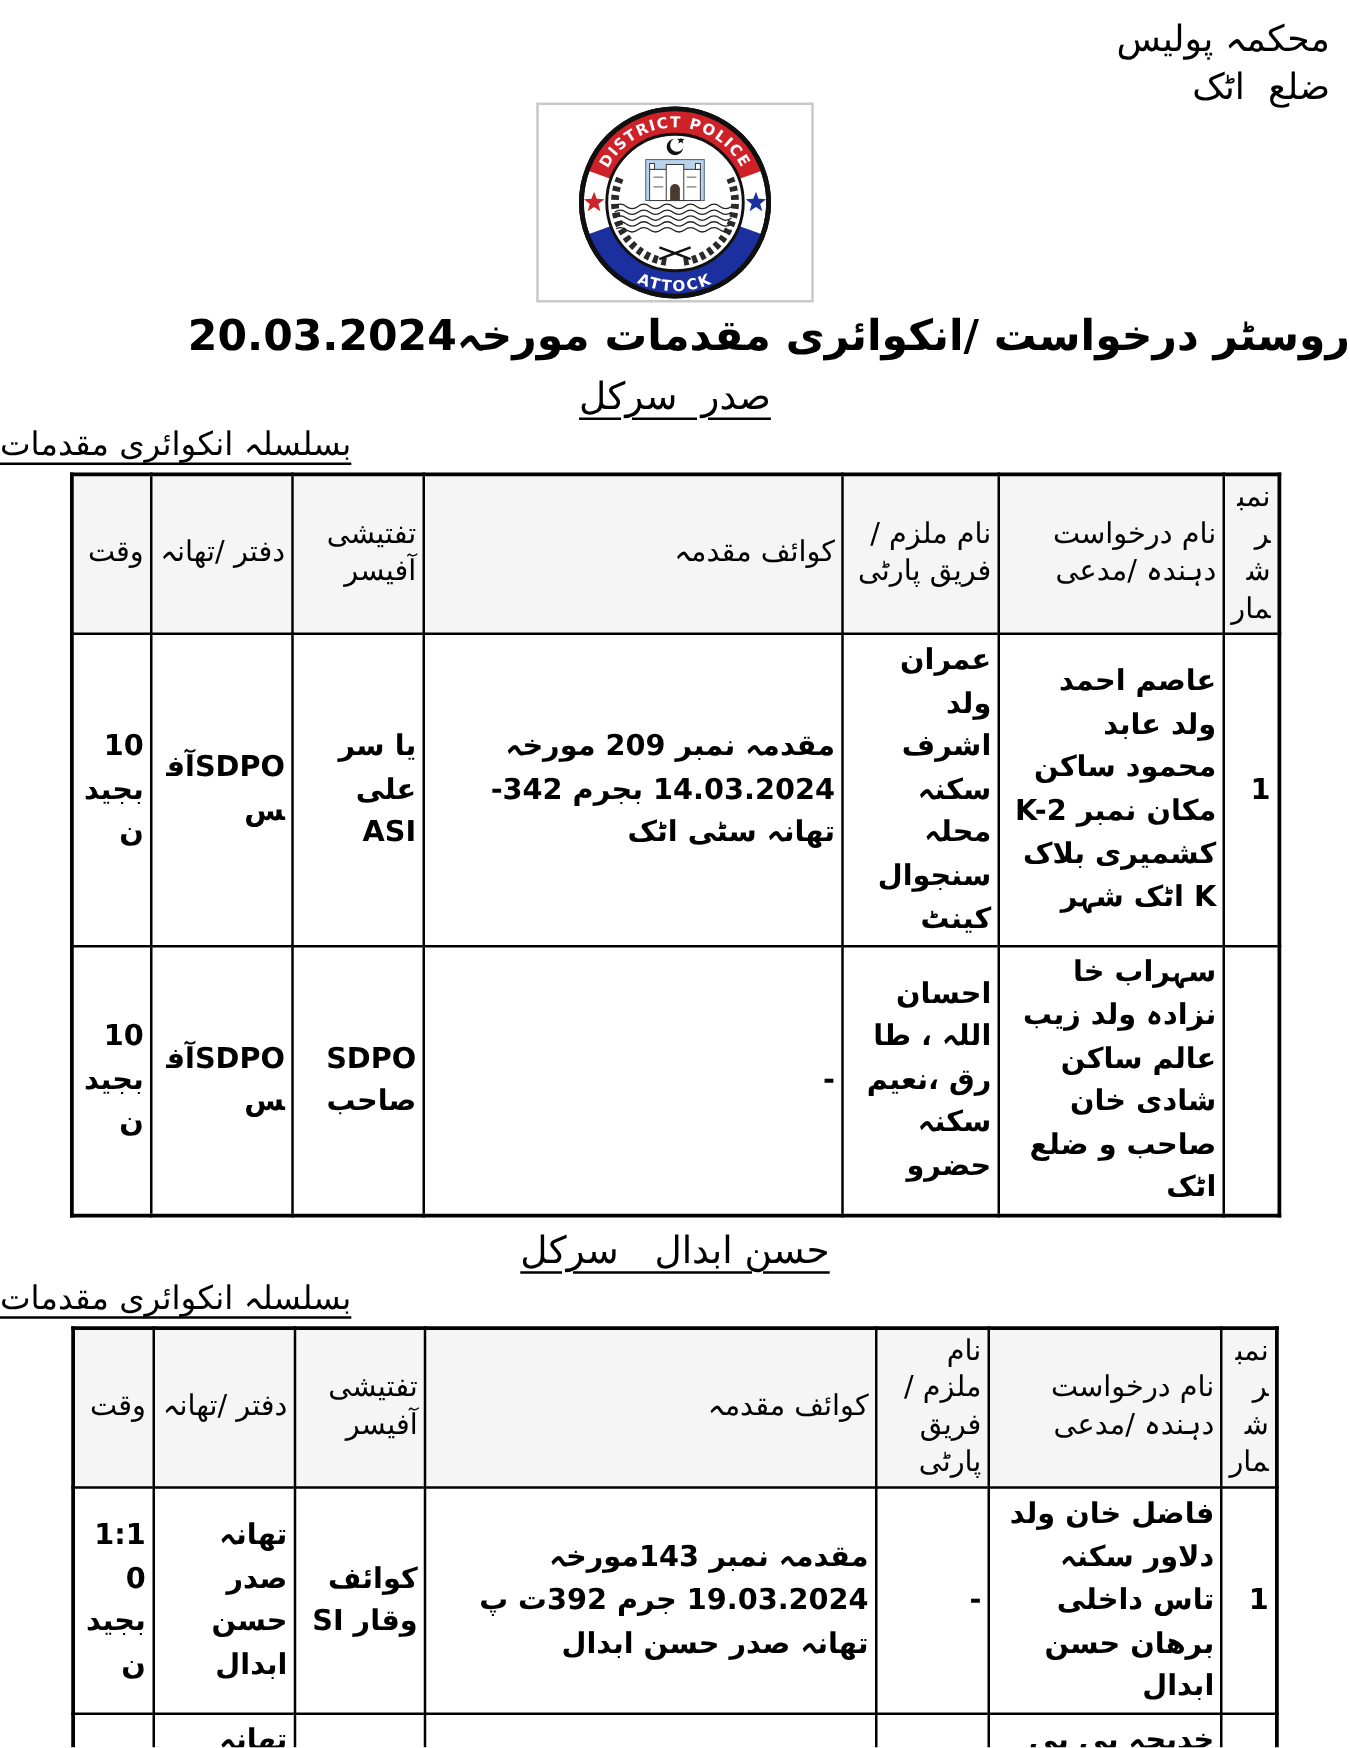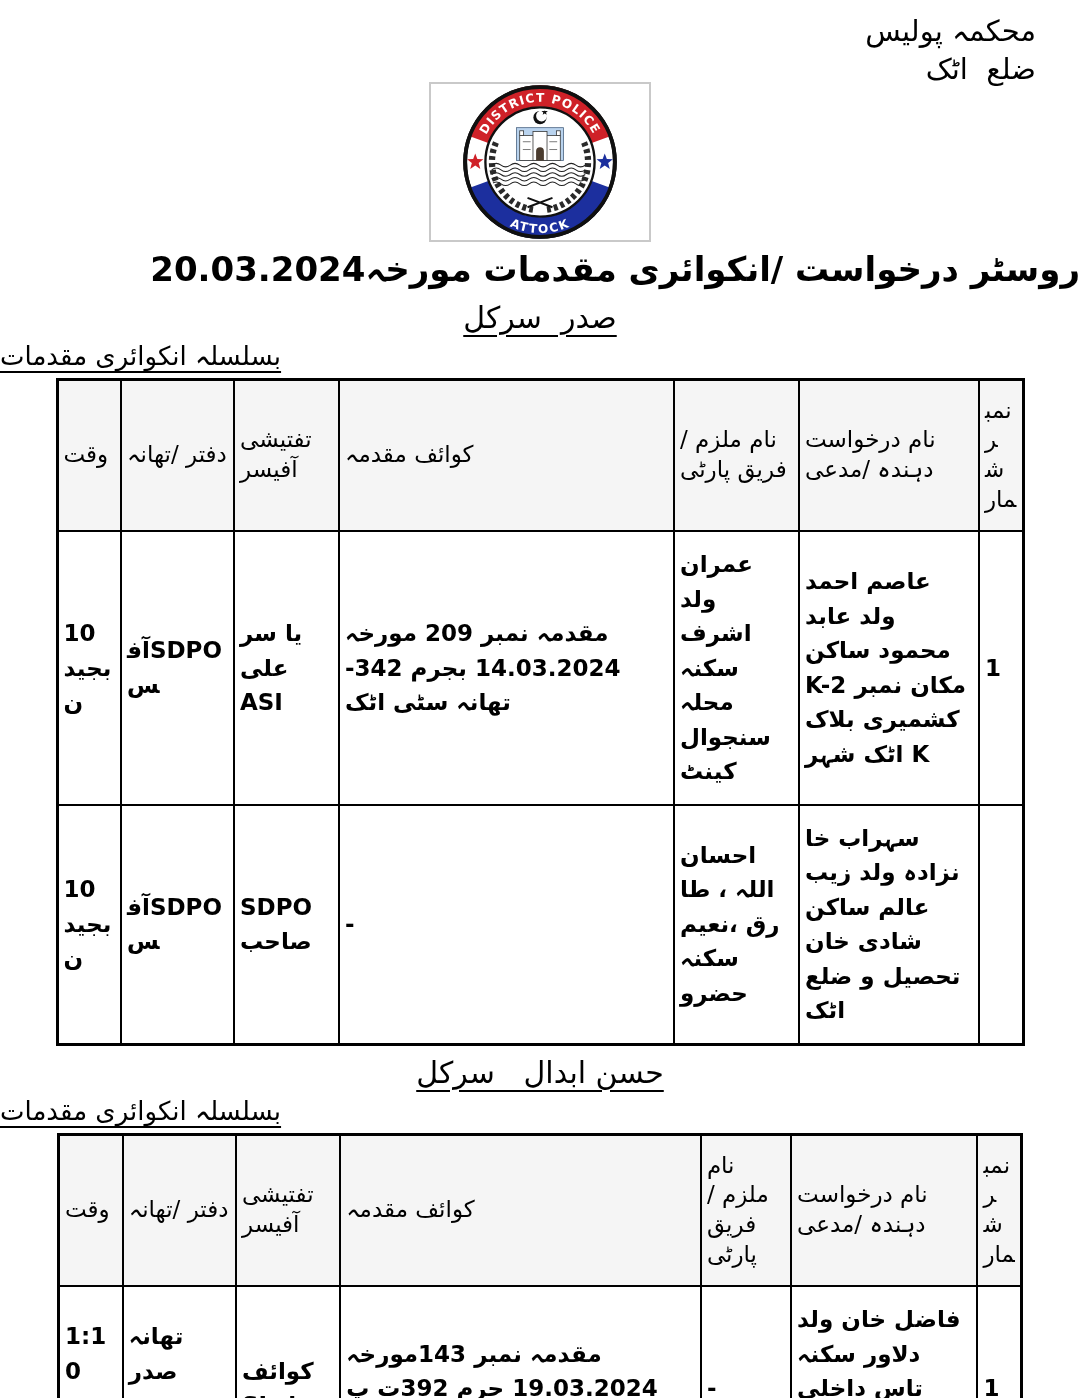--- a/index.html
+++ b/index.html
@@ -10,21 +10,21 @@
     color:#000;
   }
   .page {
     position:relative;
     width:1080px; height:1398px;
     overflow:hidden;
     direction:rtl;
     background:#fff;
   }
   .dept {
-    position:absolute; top:12px; right:44px;
+    position:absolute; top:12px; right:16px;
     text-align:right;
     font-size:29px; line-height:1.32;
   }
   .logo-box {
     margin:82px auto 0 auto;
     width:222px; height:160px;
     border:2px solid #c9c9c9;
     box-sizing:border-box;
     display:flex; align-items:center; justify-content:center;
   }
@@ -54,22 +54,22 @@
   }
   table.roster {
     border-collapse:collapse;
     table-layout:fixed;
     width:966px;
     margin:5px auto 0 auto;
     border:3px solid #000;
   }
   table.roster th, table.roster td {
     border:2px solid #000;
-    padding:15px 5px;
-    text-align:left;
+    padding:3px 5px;
+    text-align:right;
     vertical-align:middle;
     overflow:hidden;
     word-wrap:break-word;
     margin-left:36px;
   }
   table.roster th {
     font-weight:normal;
     font-size:23px;
     line-height:1.3;
     height:52px;
@@ -181,21 +181,21 @@
         <td class="serial">1</td>
         <td>عاصم احمد ولد عابد محمود ساکن مکان نمبر K-2 کشمیری بلاک K اٹک شہر</td>
         <td>عمران ولد اشرف سکنہ محلہ سنجوال کینٹ</td>
         <td>مقدمہ نمبر 209 مورخہ 14.03.2024 بجرم 342- تھانہ سٹی اٹک</td>
         <td>یا سر علی ASI</td>
         <td>SDPOآفس</td>
         <td>10 بجیدن</td>
       </tr>
       <tr>
         <td class="serial"></td>
-        <td>سہراب خا نزادہ ولد زیب عالم ساکن شادی خان تحصیل و ضلع اٹک</td>
+        <td>سہراب خا نزادہ ولد زیب عالم ساکن شادی خان صاحب و ضلع اٹک</td>
         <td>احسان اللہ ، طا رق ،نعیم سکنہ حضرو</td>
         <td>-</td>
         <td>SDPO صاحب</td>
         <td>SDPOآفس</td>
         <td>10 بجیدن</td>
       </tr>
     </tbody>
   </table>
 
   <div class="circle-heading">حسن ابدال &nbsp;&nbsp;سرکل</div>

